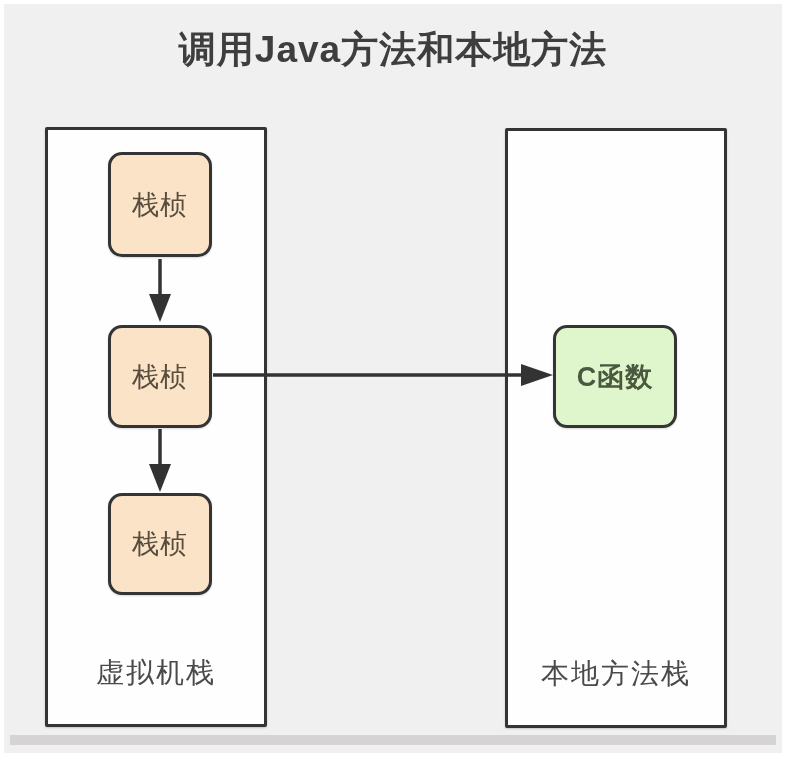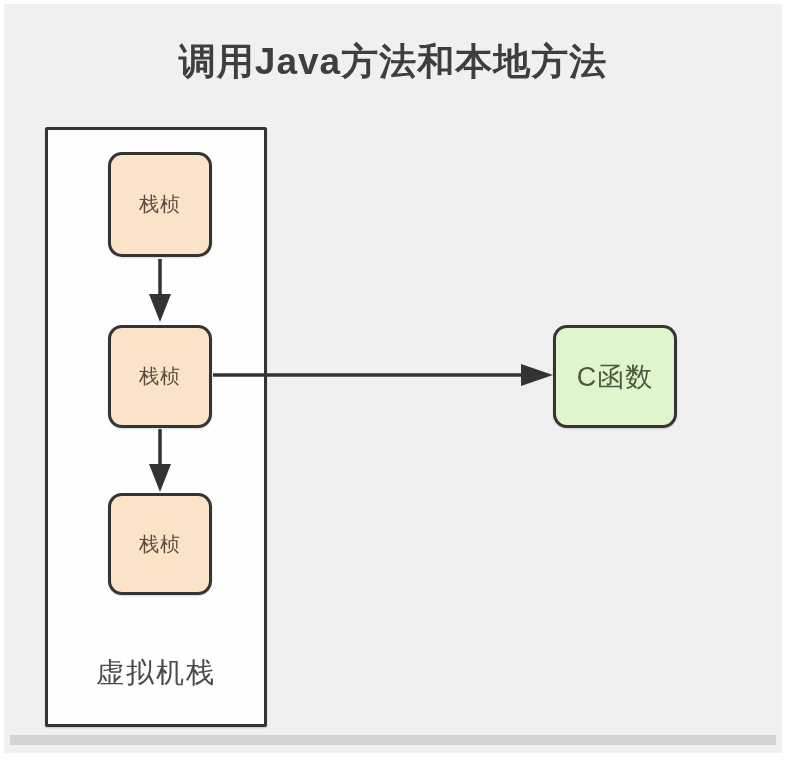--- a/index.html
+++ b/index.html
@@ -28,21 +28,21 @@
     overflow: hidden;
   }
   .canvas {
     position: absolute;
     left: 4px; top: 4px;
     width: 778px; height: 749px;
     background: var(--canvas-bg);
   }
   .title {
     position: absolute;
-    left: 0; top: 33px;
+    left: 0; top: 21px;
     width: 100%;
     text-align: center;
     font-size: 37px;
     font-weight: 700;
     letter-spacing: 1px;
     color: var(--title-color);
   }
   .container {
     position: absolute;
     width: 222px;
@@ -66,21 +66,21 @@
   .frame {
     position: absolute;
     width: 104px;
     height: 105px;
     background: var(--frame-fill);
     border: 3px solid var(--border-dark);
     border-radius: 14px;
     display: flex;
     align-items: center;
     justify-content: center;
-    font-size: 20px;
+    font-size: 27px;
     color: var(--frame-text);
     letter-spacing: 1px;
     box-shadow: 0 1px 2px rgba(0,0,0,0.15);
   }
   
   .frame.f1 { left: 104px; top: 148px; }
   .frame.f2 { left: 104px; top: 321px; height: 103px; }
   .frame.f3 { left: 104px; top: 489px; height: 102px; }
   .cnode {
     position: absolute;
@@ -90,20 +90,21 @@
     background: var(--c-fill);
     border: 3px solid var(--border-dark);
     border-radius: 14px;
     display: flex;
     align-items: center;
     justify-content: center;
     font-size: 27px;
     color: var(--c-text);
     letter-spacing: 1px;
     box-shadow: 0 1px 2px rgba(0,0,0,0.15);
+    font-weight: bold;
   }
   .arrows {
     position: absolute;
     left: 0; top: 0;
     width: 778px; height: 749px;
     pointer-events: none;
   }
   .arrows line {
     stroke: var(--arrow-color);
     stroke-width: 3.5;
@@ -124,20 +125,23 @@
 
 <div class="page">
   <div class="canvas">
 
     <h1 class="title">调用Java方法和本地方法</h1>
 
     <div class="container left">
       <div class="label">虚拟机栈</div>
     </div>
 
+    <div class="container right">
+      <div class="label">本地方法栈</div>
+    </div>
 
     <div class="frame f1">栈桢</div>
     <div class="frame f2">栈桢</div>
     <div class="frame f3">栈桢</div>
 
     <div class="cnode">C函数</div>
 
     <svg class="arrows" width="778" height="749" viewBox="0 0 778 749" xmlns="http://www.w3.org/2000/svg">
 
       <g>

